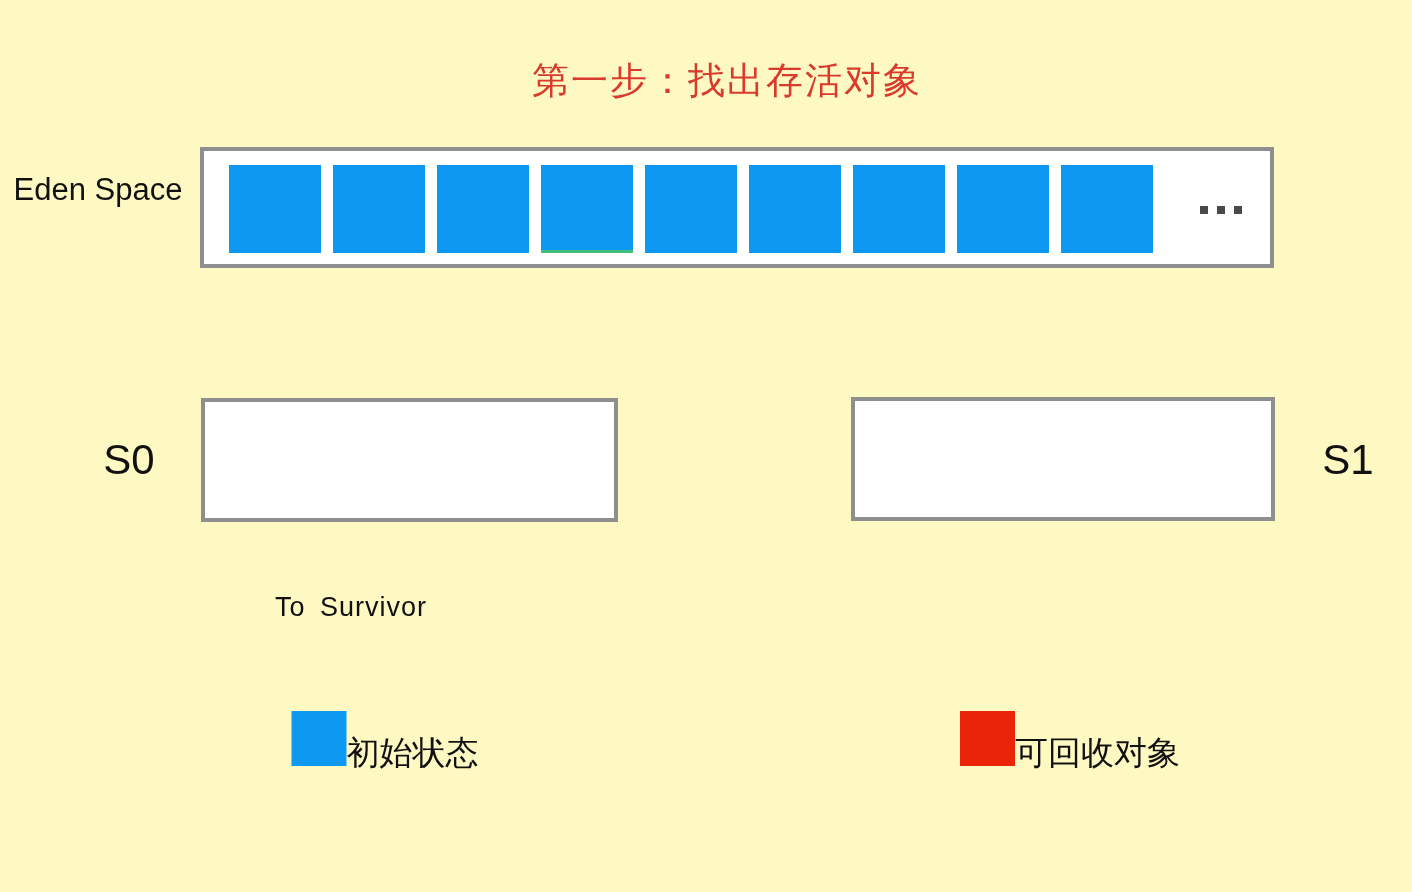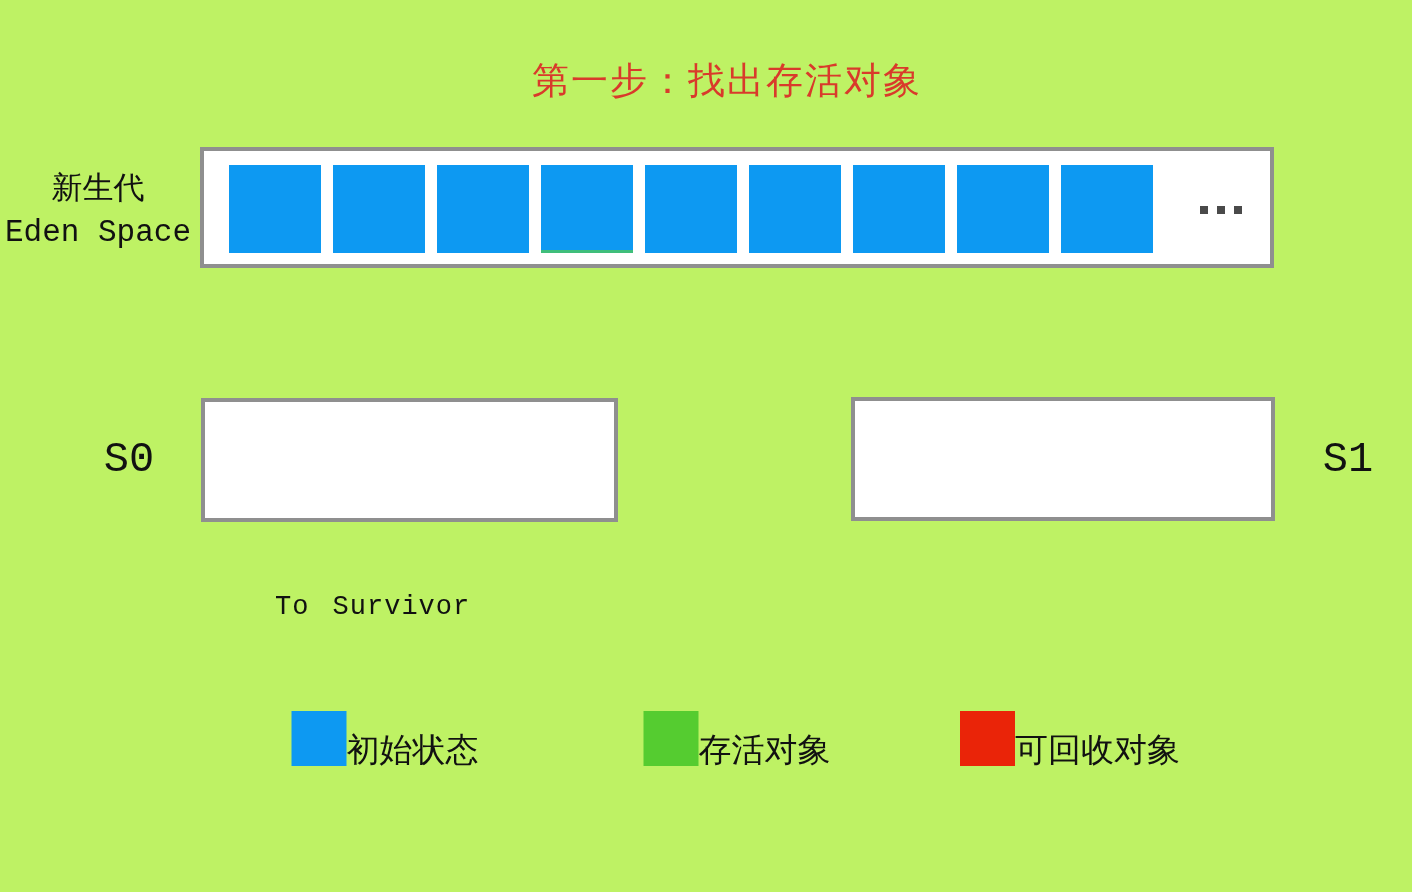--- a/index.html
+++ b/index.html
@@ -1,20 +1,20 @@
 <!DOCTYPE html>
 <html><head>
 <meta charset="utf-8">
 <style>
   html,body{margin:0;padding:0;background:#ffffff;}
   #stage{
     position:relative;
     width:1412px;height:892px;
-    background:#bef264;
-    font-family:Liberation Mono, monospace;
+    background:#fef9c3;
+    font-family:Liberation Sans, sans-serif;
     color:#111111;
     overflow:hidden;
   }
   
   .title{
     position:absolute;top:56px;left:727px;transform:translateX(-50%);
     font-size:37px;font-weight:500;letter-spacing:2px;white-space:nowrap;
   }
   
   .eden-label{
@@ -63,21 +63,20 @@
   }
 </style>
 </head>
 <body>
 
 <div id="stage">
 
   <div class="title" style="color: rgb(217, 58, 43);">第一步：找出存活对象</div>
 
   <div class="eden-label">
-    <div>新生代</div>
     <div>Eden Space</div>
   </div>
 
   <div class="eden-box">
 
   <div class="eden-cell" style="background: rgb(13, 153, 242);"></div>
       <div class="eden-cell" style="background: rgb(13, 153, 242);"></div>
       <div class="eden-cell" style="background: rgb(13, 153, 242);"></div>
       <div class="eden-cell" style="background: rgb(13, 153, 242); border-bottom: 3px solid rgb(63, 190, 123);"></div>
       <div class="eden-cell" style="background: rgb(13, 153, 242);"></div>
@@ -99,23 +98,19 @@
   <div class="s-box s1-box"></div>
   <div class="s-label s1-label">S1</div>
 
   <div class="to-survivor">To Survivor</div>
 
   <div class="legend-item legend-item-0">
     <div class="legend-swatch" style="background: rgb(13, 153, 242);"></div>
     <div class="legend-label">初始状态</div>
   </div>
 
-  <div class="legend-item legend-item-1">
-    <div class="legend-swatch" style="background: rgb(85, 204, 48);"></div>
-    <div class="legend-label">存活对象</div>
-  </div>
 
   <div class="legend-item legend-item-2">
     <div class="legend-swatch" style="background: rgb(234, 36, 8);"></div>
     <div class="legend-label">可回收对象</div>
   </div>
 
 </div>
 
 </body></html>

